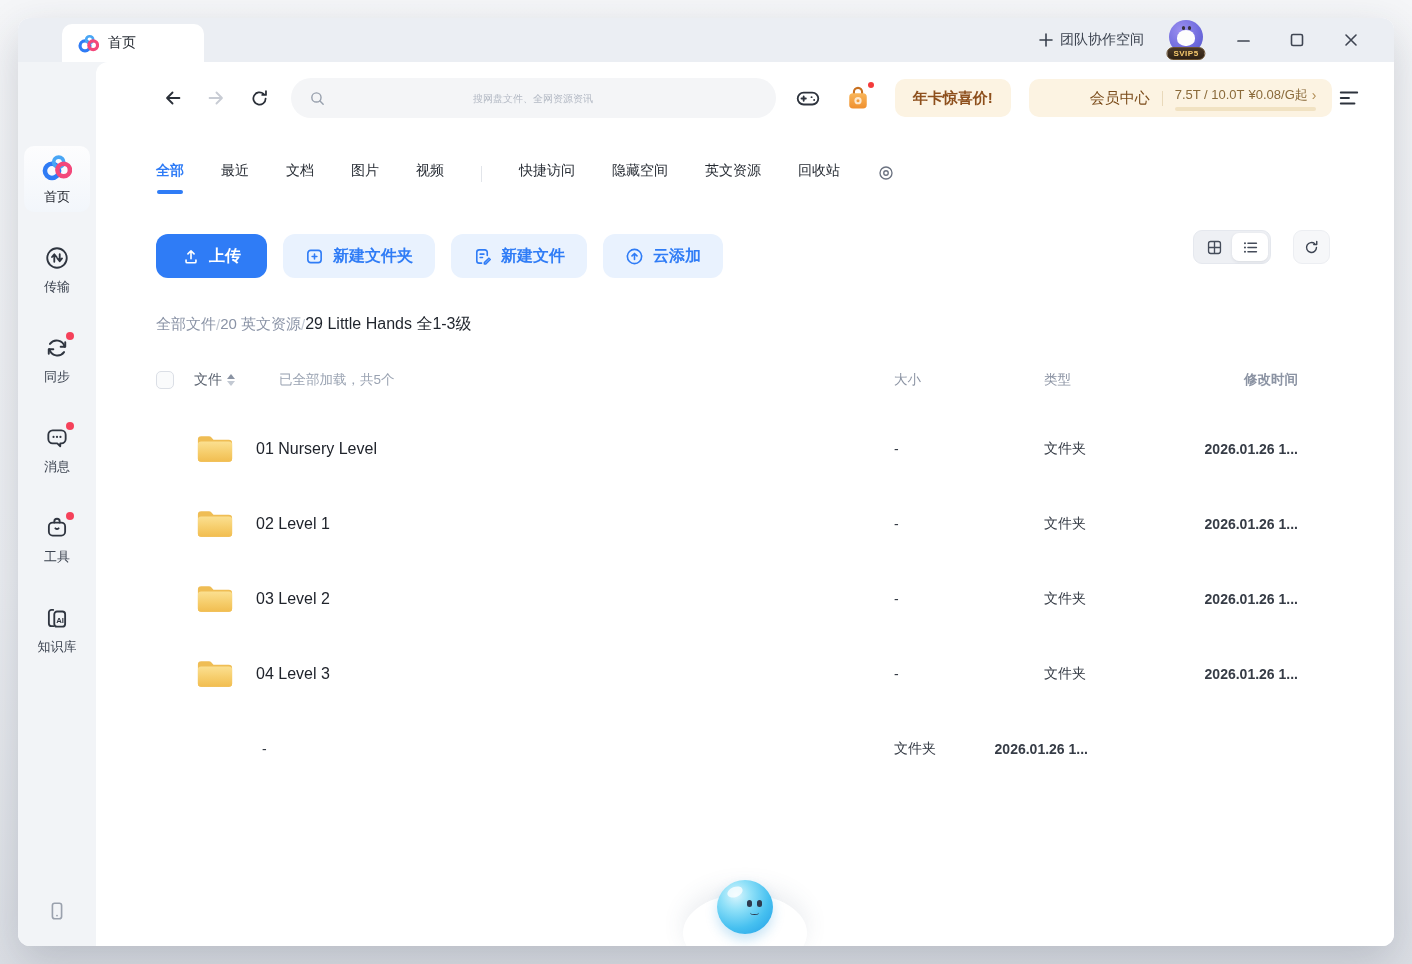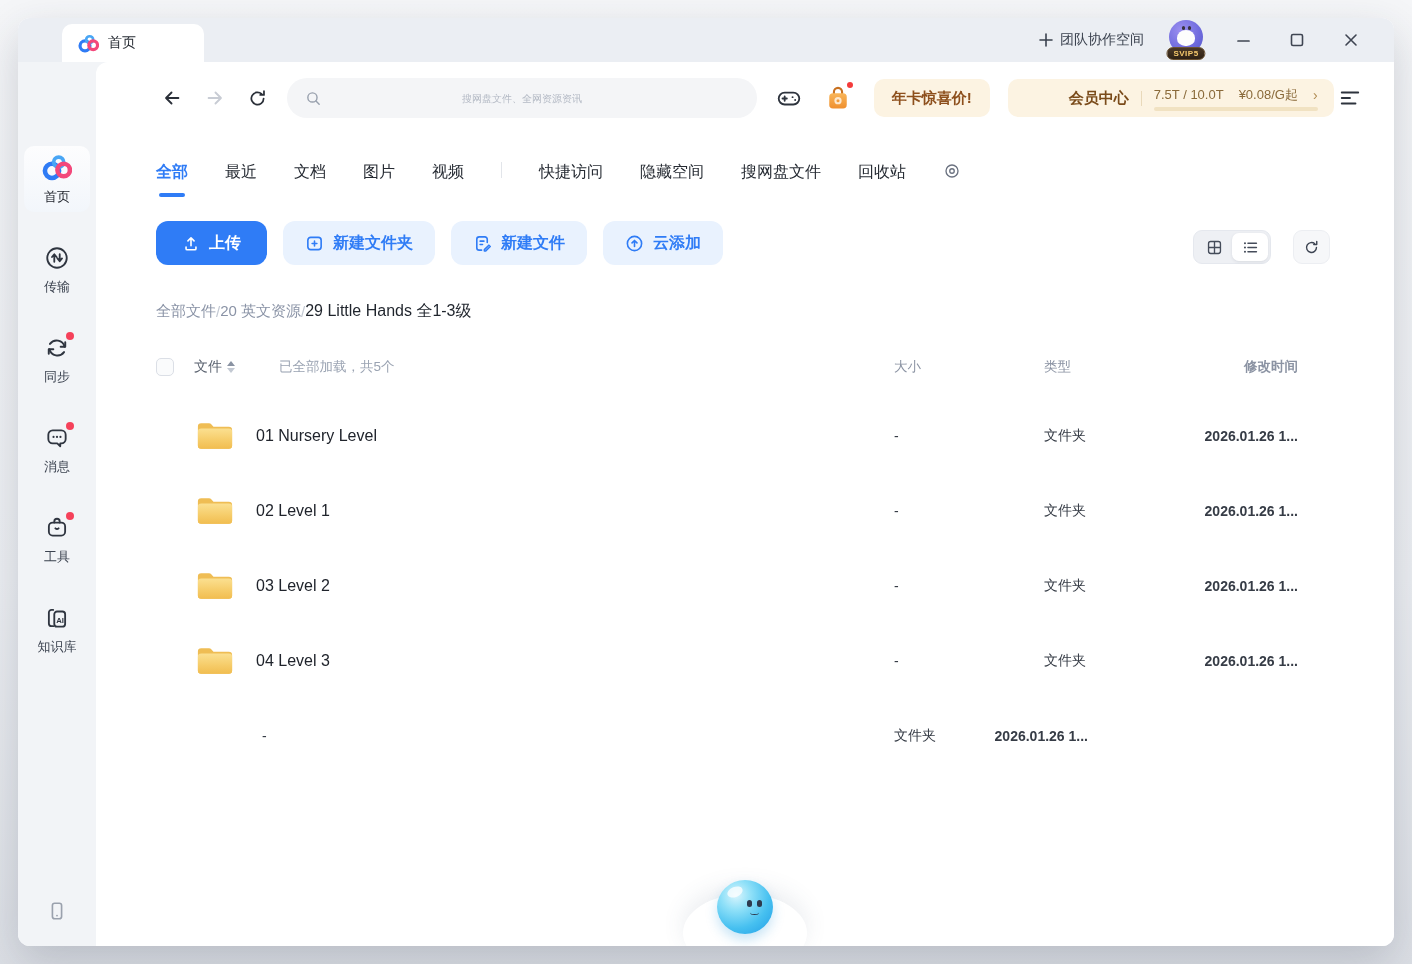--- a/index.html
+++ b/index.html
@@ -39,31 +39,31 @@
   .nav-arrow + .nav-arrow{margin-left:10px;}
   .reload{margin-left:12px;}
   .searchbar{position:relative;width:492px;height:40px;margin-left:14px;background:#f4f5f7;border-radius:20px;display:flex;align-items:center;}
   .searchbar svg{position:absolute;left:18px;}
   .searchbar input{width:100%;height:100%;border:none;background:transparent;outline:none;text-align:center;font-size:10px;color:#50555f;font-family:inherit;}
   .searchbar input::placeholder{color:#b4bac5;}
   .icon-btn{position:relative;width:34px;height:34px;display:flex;align-items:center;justify-content:center;color:#2d333d;cursor:pointer;margin-left:16px;}
   .bag-dot{position:absolute;top:-1px;right:-1px;width:10px;height:10px;border-radius:50%;background:#f43b3b;border:2px solid #fff;}
   .promo{margin-left:20px;height:38px;background:#fcf3e2;border-radius:10px;display:flex;align-items:center;padding:0 18px;font-size:15px;font-weight:bold;color:#8d4f1c;cursor:pointer;white-space:nowrap;}
   .member{margin-left:18px;height:38px;background:#fcf3e2;border-radius:10px;display:flex;align-items:center;gap:12px;padding:0 16px;cursor:pointer;white-space:nowrap;}
-  .member-label{font-size:15px;font-weight:bold;color:#7a4b1a;margin-left:45px;}
+  .member-label{font-size:15px;font-weight:normal;color:#7a4b1a;margin-left:45px;}
   .member-div{width:1px;height:15px;background:#e9d9ba;}
   .member-right{display:flex;flex-direction:column;gap:3px;}
-  .member-line{display:flex;align-items:center;gap:15px;font-size:13px;color:#8a6a3a;}
+  .member-line{display:flex;align-items:center;gap:4px;font-size:13px;color:#8a6a3a;}
   .member-chevron{color:#b08c54;font-size:14px;}
   .member-bar{height:4px;border-radius:2px;background:#f1e2c2;overflow:hidden;}
   .member-fill{width:88%;height:100%;background:#f59f2d;border-radius:2px;}
   .filter-btn{margin-left:auto;width:34px;height:34px;display:flex;align-items:center;justify-content:center;color:#2d333d;cursor:pointer;}
 
   
-  .nav{display:flex;align-items:flex-start;gap:37px;margin:44px 0 0 60px;font-size:16px;color:#262b33;}
+  .nav{display:flex;align-items:flex-end;gap:37px;margin:44px 0 16px 60px;font-size:14px;color:#262b33;}
   .ntab{position:relative;cursor:pointer;padding-bottom:2px;}
   .ntab.active{color:#2f7cf6;font-weight:bold;}
   .ntab.active::after{content:"";position:absolute;left:50%;transform:translateX(-50%);bottom:-12px;width:26px;height:4px;border-radius:2px;background:#2f7cf6;}
   .nav-vdiv{width:1px;height:16px;background:#e2e5ea;}
   .nav-target{color:#6b7280;display:flex;align-items:center;cursor:pointer;}
 
   
   .actions{display:flex;gap:16px;margin:36px 0 0 60px;}
   .btn{height:44px;border:none;border-radius:12px;display:flex;align-items:center;gap:9px;font-size:16px;cursor:pointer;font-family:inherit;}
   .btn-upload{background:#2f7cf6;color:#fff;font-weight:bold;padding:0 26px;}
@@ -315,21 +315,21 @@
 
         <div class="nav">
           <div class="ntab active">全部</div>
           <div class="ntab">最近</div>
           <div class="ntab">文档</div>
           <div class="ntab">图片</div>
           <div class="ntab">视频</div>
           <span class="nav-vdiv"></span>
           <div class="ntab">快捷访问</div>
           <div class="ntab">隐藏空间</div>
-          <div class="ntab">搜网盘文件</div>
+          <div class="ntab">英文资源</div>
           <div class="ntab">回收站</div>
           <div class="nav-target">
             <svg width="18" height="18" viewBox="0 0 24 24" fill="none" stroke="currentColor" stroke-width="1.8">
                 <circle cx="12" cy="12" r="8"></circle>
                 <circle cx="12" cy="12" r="3"></circle>
               </svg>
           </div>
         </div>
 
         <div class="actions">

